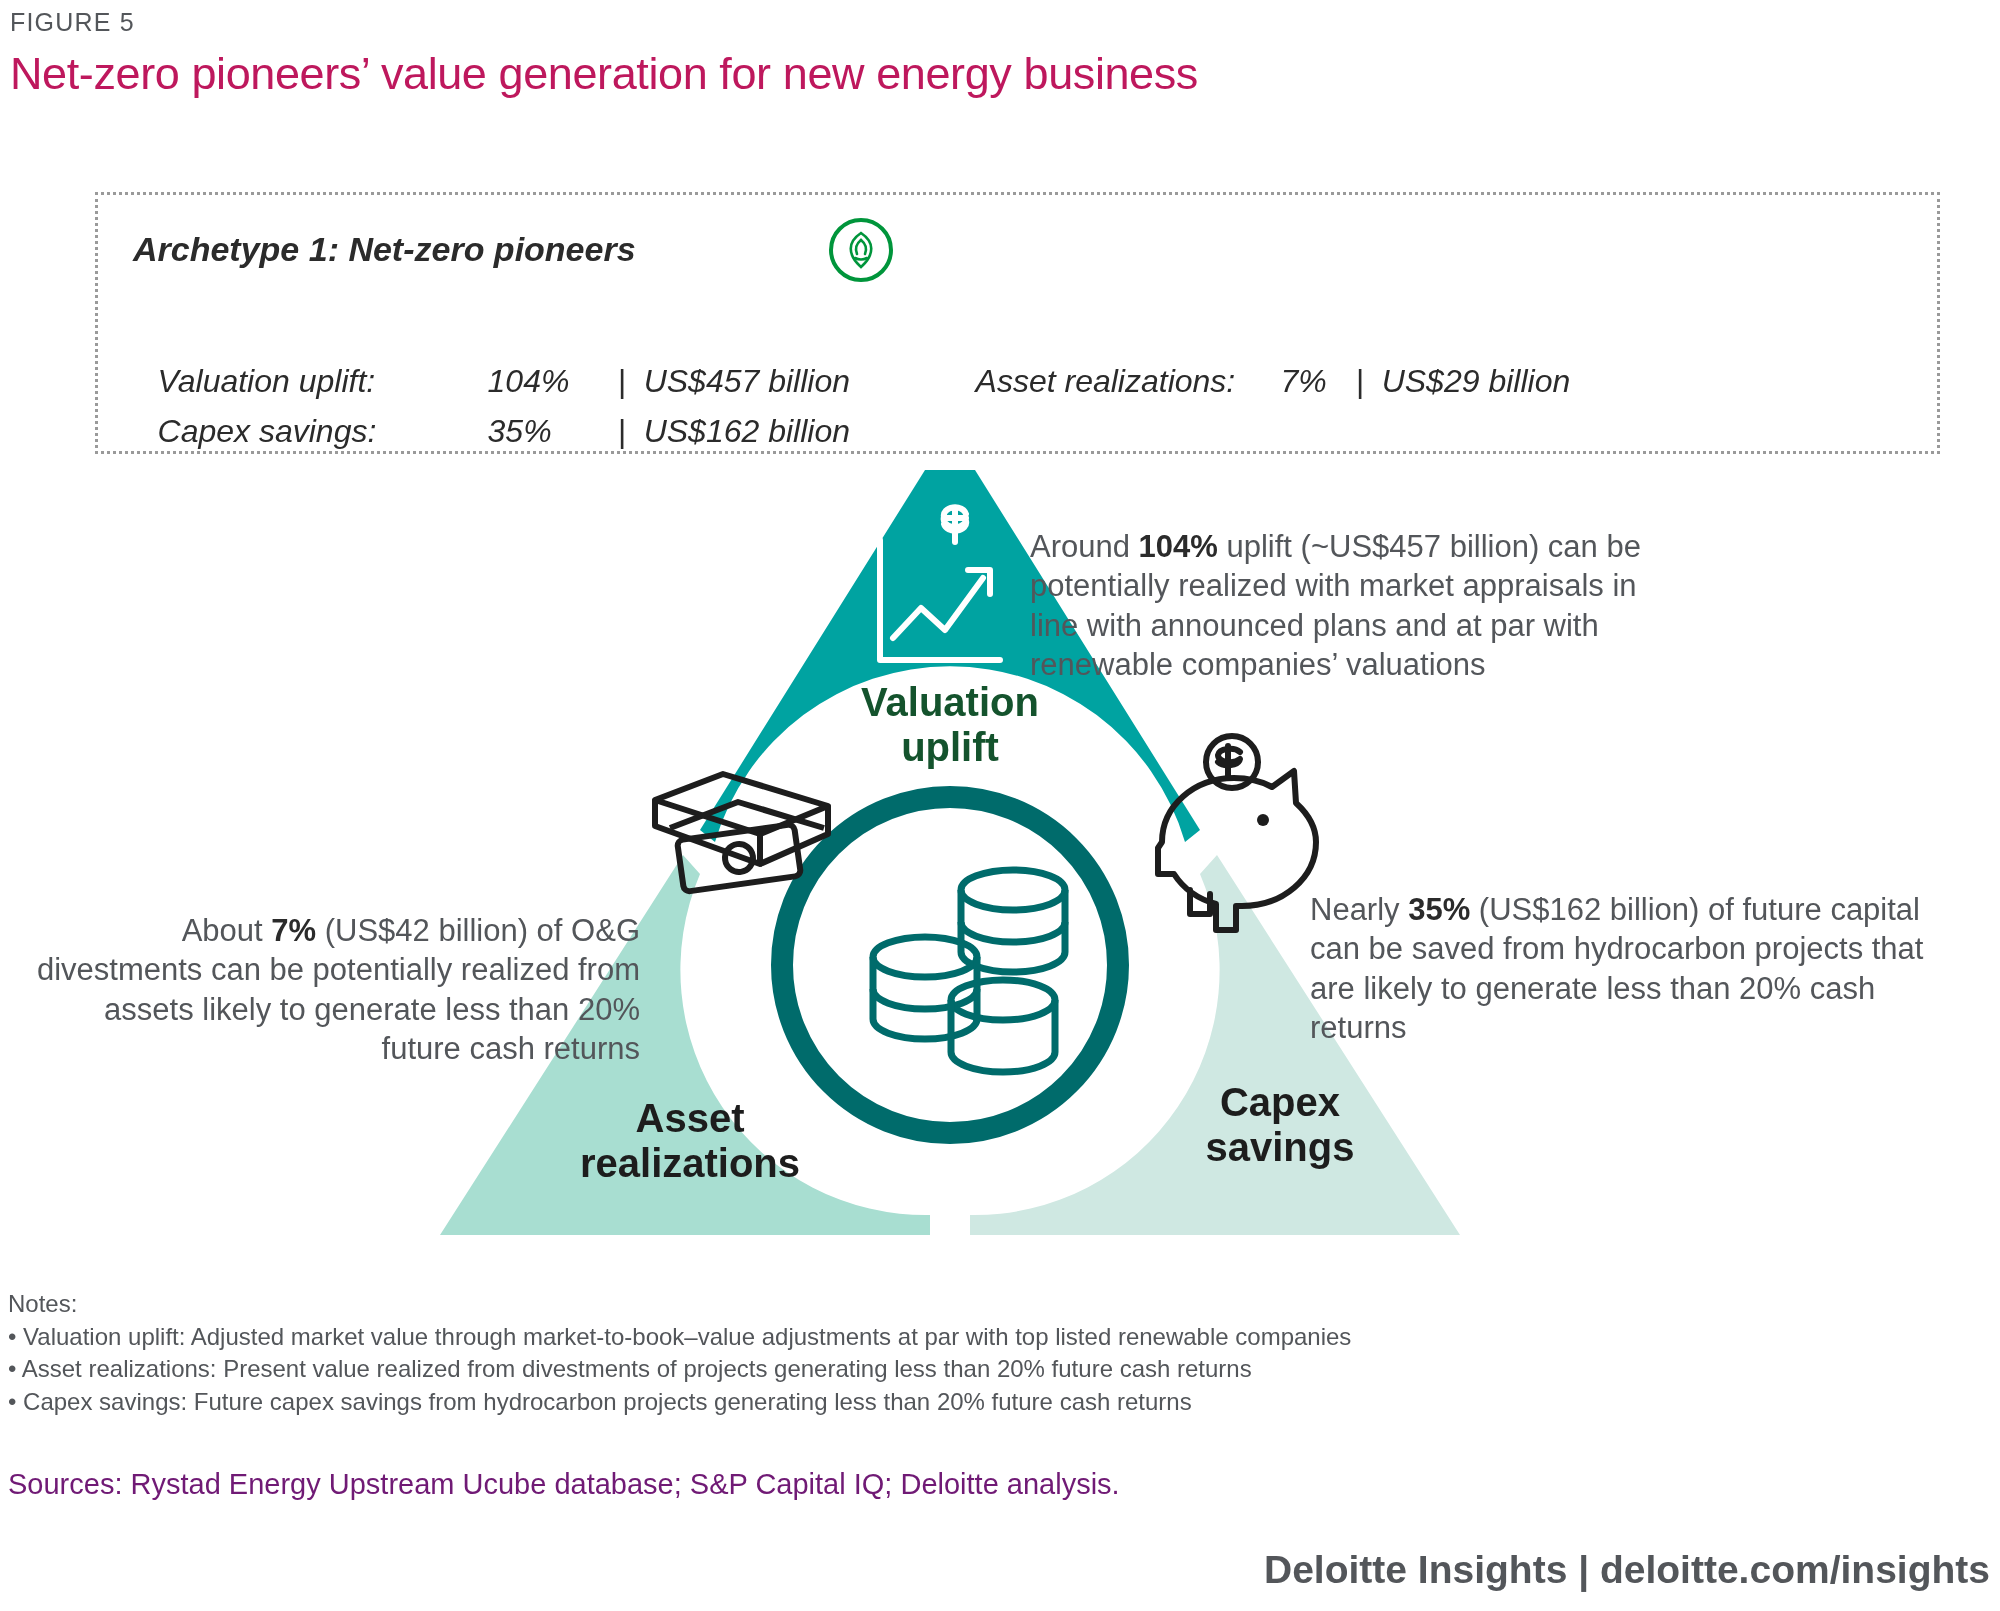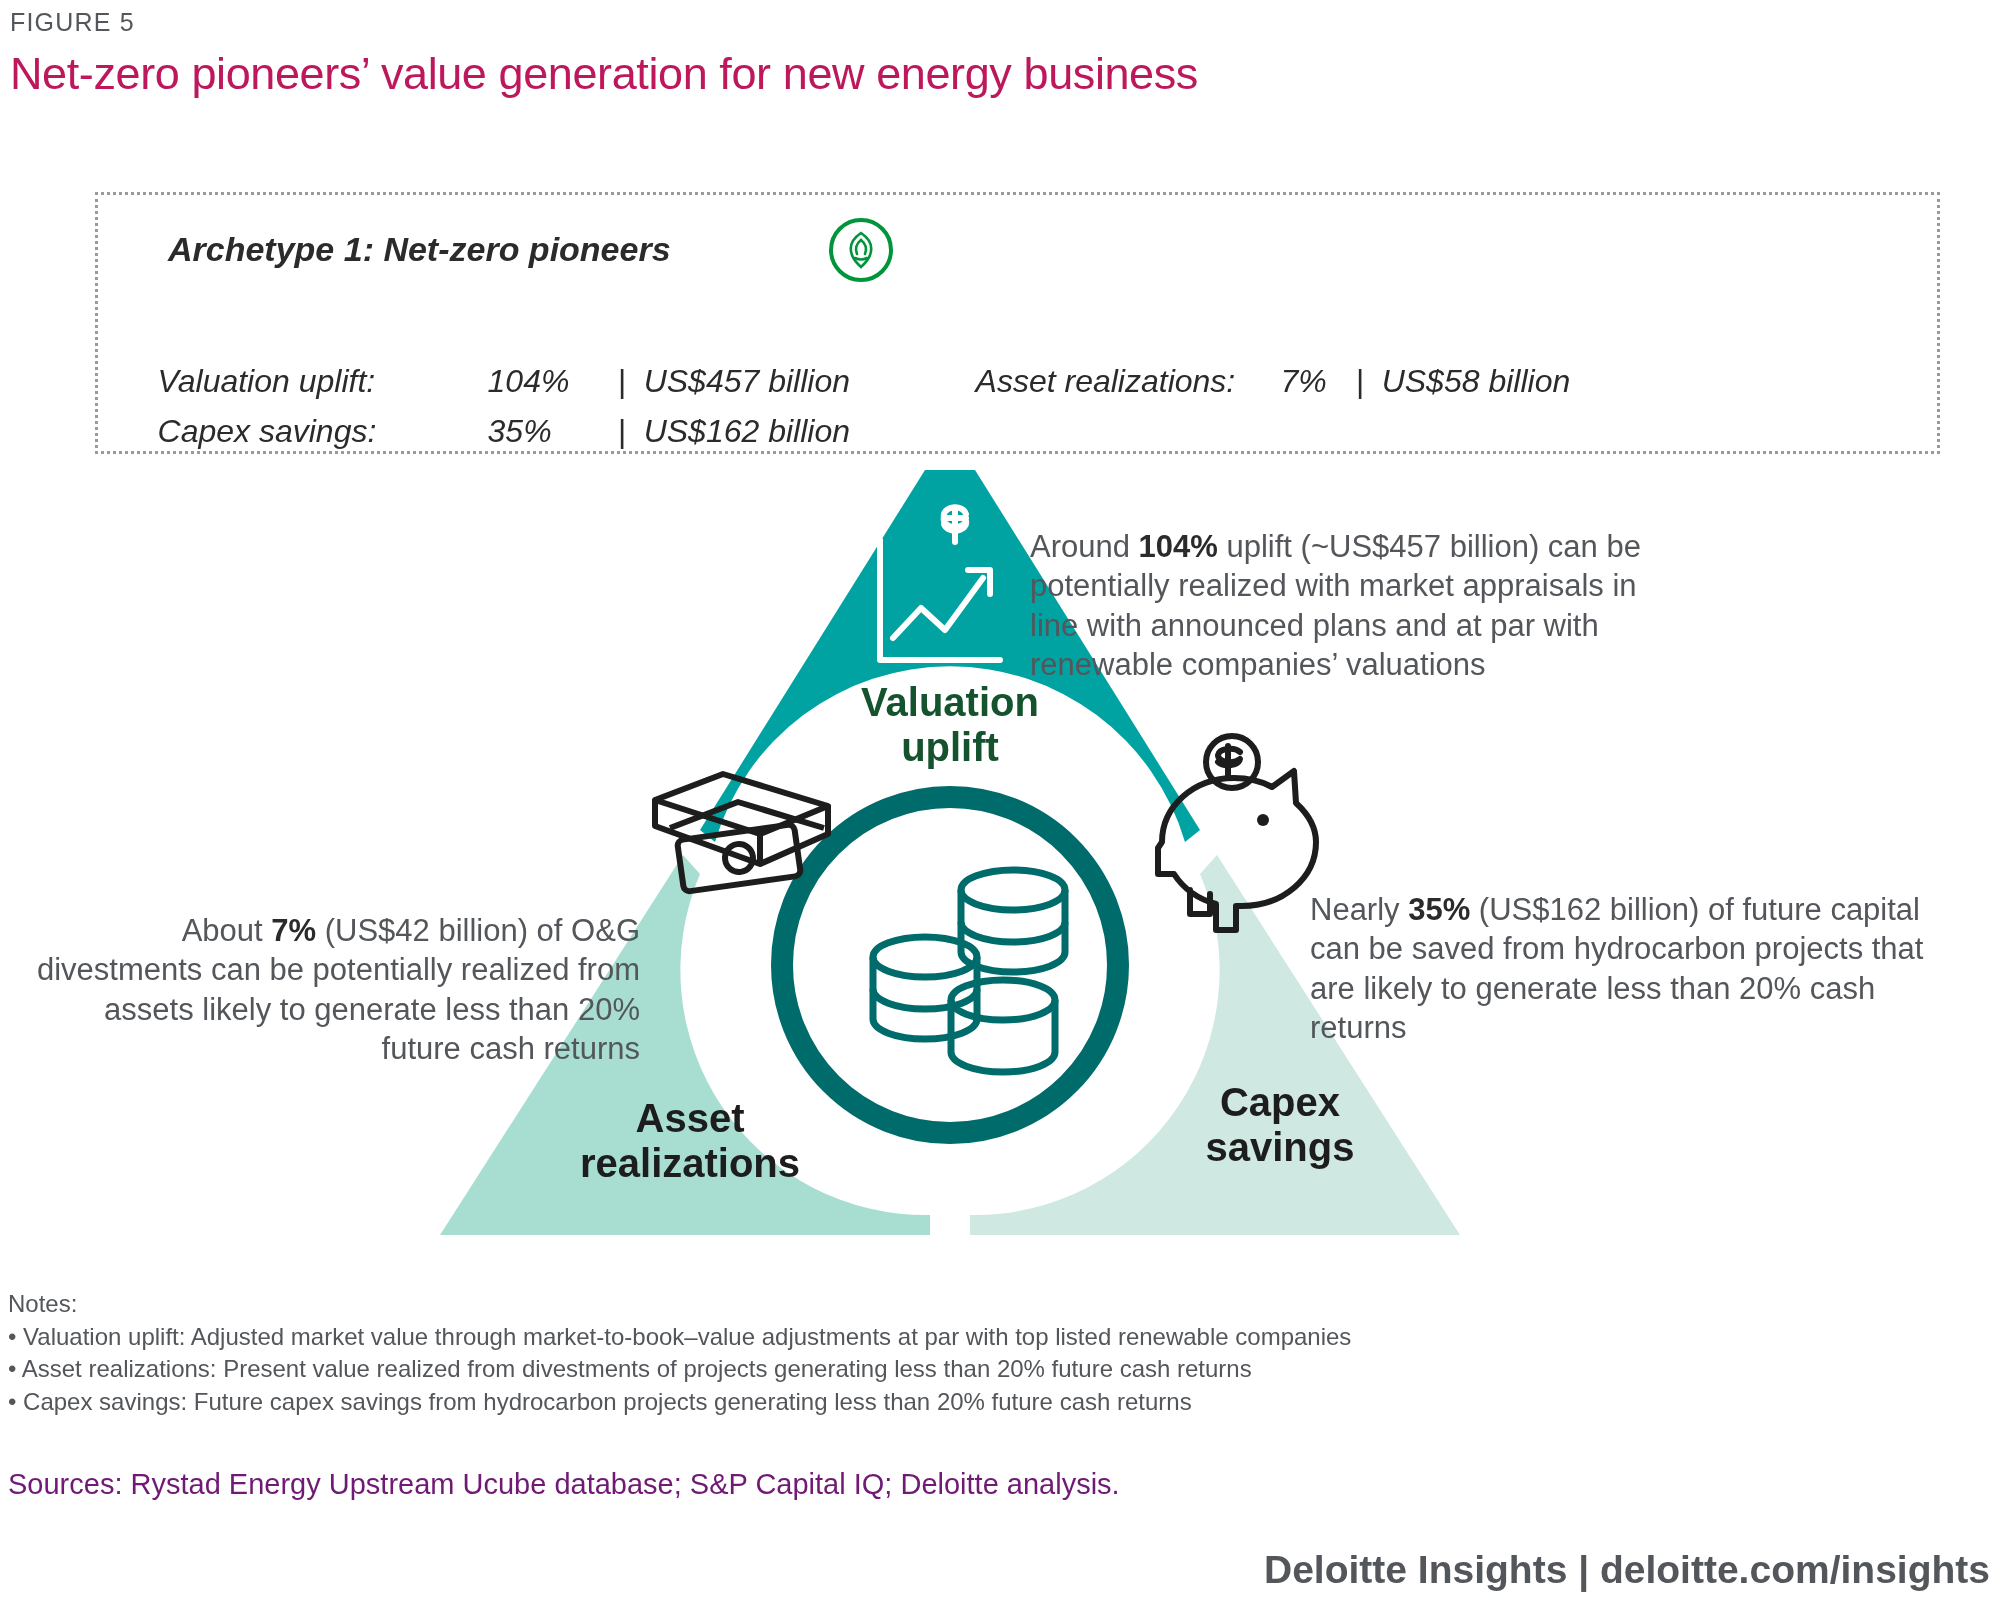--- a/index.html
+++ b/index.html
@@ -53,21 +53,20 @@
     box-sizing: border-box;
   }
   .archetype-title {
     position: absolute;
     left: 35px;
     top: 35px;
     font-size: 34px;
     font-style: italic;
     font-weight: bold;
     color: #2b2b2b;
-    margin-left: 35px;
   }
   .archetype-badge {
     position: absolute;
     left: 730px;
     top: 22px;
     width: 66px;
     height: 66px;
   }
   .stat-row {
     position: absolute;
@@ -205,21 +204,21 @@
 
   <div class="stat-row" id="stat-valuation">
     <span class="stat-label lbl-w1">Valuation uplift:</span><span class="val-num1">104%</span><span>|</span>&nbsp; <span>US$457 billion</span>
   </div>
 
   <div class="stat-row" id="stat-capex">
     <span class="stat-label lbl-w1">Capex savings:</span><span class="val-num1">35%</span><span>|</span>&nbsp; <span>US$162 billion</span>
   </div>
 
   <div class="stat-row" id="stat-asset">
-    <span class="stat-label lbl-w2">Asset realizations:</span><span class="val-num2">7%</span><span>|</span>&nbsp; <span>US$58 billion</span>
+    <span class="stat-label lbl-w2">Asset realizations:</span><span class="val-num2">7%</span><span>|</span>&nbsp; <span>US$29 billion</span>
   </div>
 
   <div class="diagram">
 
     <svg width="2000" height="800" viewBox="0 0 2000 800">
 
       <path d="M950 -40 L1200 360 L1185 372 A245 245 0 0 0 715 372 L700 360 Z" fill="#00a3a1"></path>
 
       <path d="M683 385 L440 765 L930 765 L930 745 A245 245 0 0 1 700 404 Z" fill="#a8ded1"></path>
 

